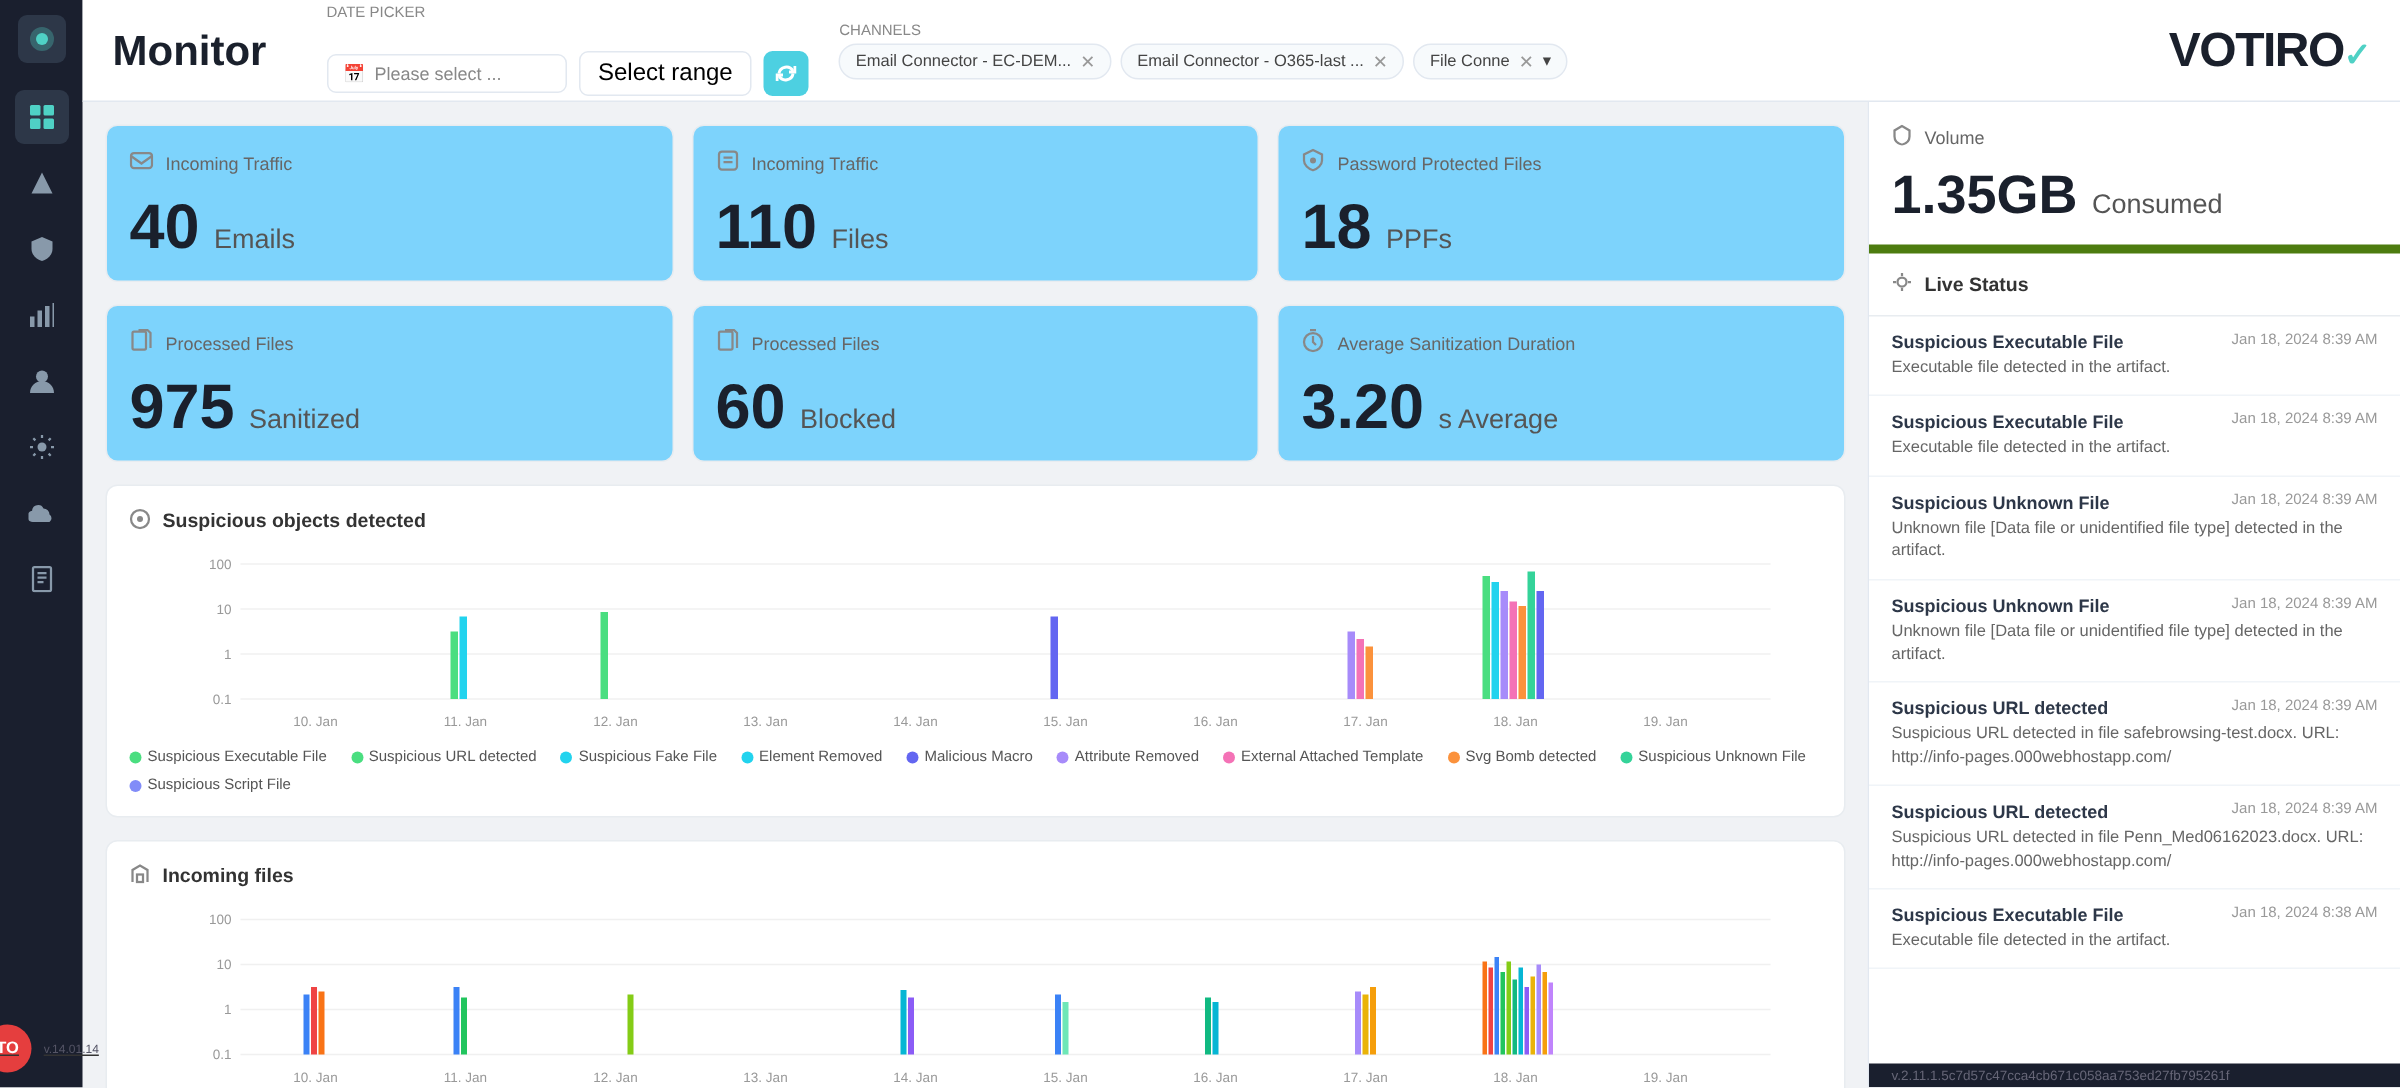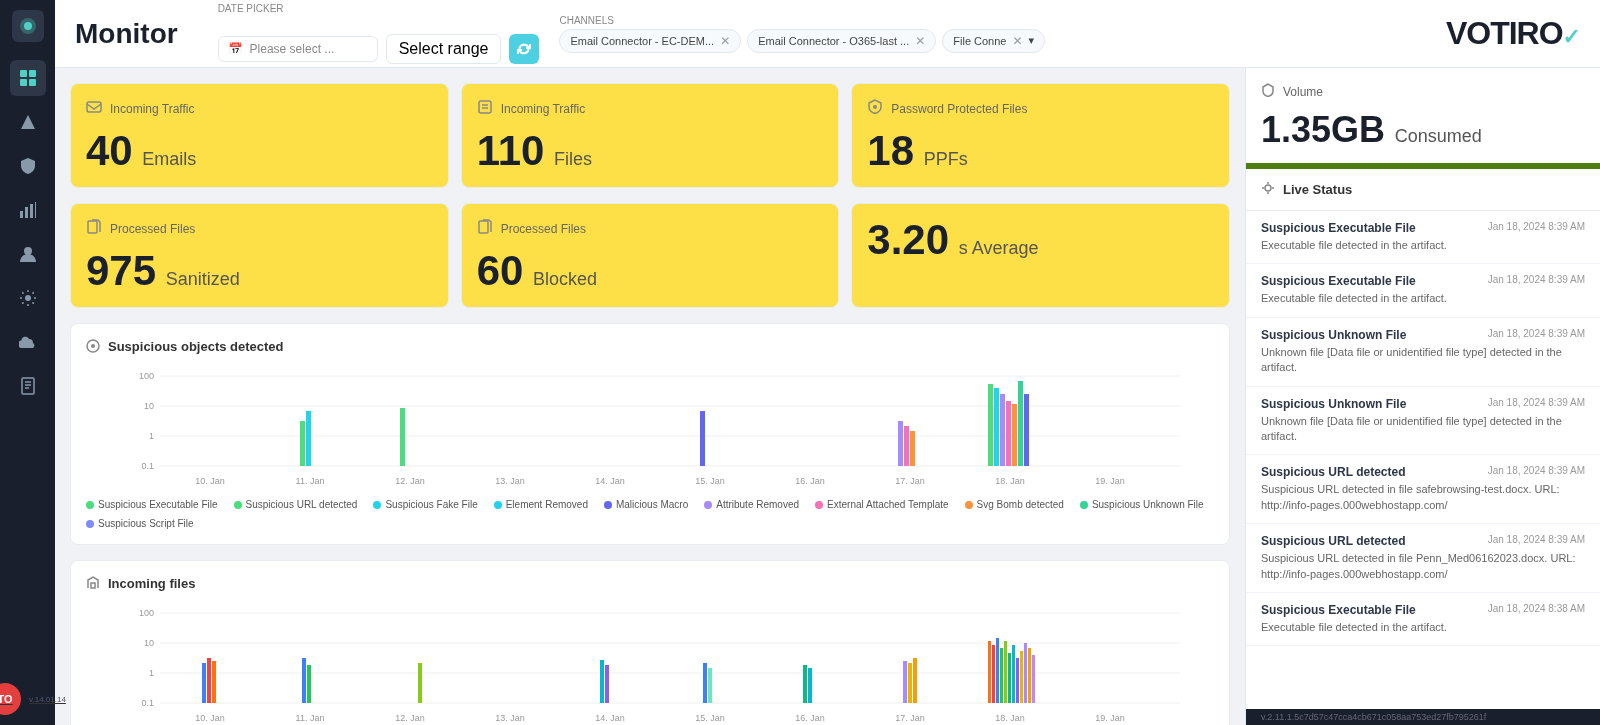--- a/index.html
+++ b/index.html
@@ -39,21 +39,21 @@
     .votiro-logo { font-size: 32px; font-weight: 900; color: #1a202c; letter-spacing: -1px; font-family: Arial, sans-serif; }
 
     
     .dashboard { display: flex; flex: 1; overflow: hidden; }
 
     
     .metrics-charts { flex: 1; padding: 15px; overflow-y: auto; display: flex; flex-direction: column; gap: 15px; }
 
     
     .stats-row { display: grid; grid-template-columns: 1fr 1fr 1fr; gap: 12px; }
-    .stat-card { background: #fde047; border-radius: 8px; padding: 15px; border: 1px solid #e8ecf0; }
+    .stat-card { background: #7dd3fc; border-radius: 8px; padding: 15px; border: 1px solid #e8ecf0; }
     .stat-header { display: flex; align-items: center; gap: 8px; margin-bottom: 12px; }
     .stat-title { font-size: 12px; color: #666; font-weight: 500; }
     .stat-value { font-size: 42px; font-weight: 700; color: #1a202c; line-height: 1; }
     .stat-unit { font-size: 18px; font-weight: 400; color: #555; margin-left: 6px; }
 
     
     .chart-card { background: #fff; border-radius: 8px; padding: 15px; border: 1px solid #e8ecf0; }
     .chart-header { display: flex; align-items: flex-start; gap: 8px; margin-bottom: 10px; }
     .chart-title { font-size: 13px; font-weight: 600; color: #333; }
     .chart-area { position: relative; }
@@ -277,20 +277,30 @@
                   </svg>
               </span>
               <span class="stat-title">Processed Files</span>
             </div>
             <div>
               <span class="stat-value">60</span>
               <span class="stat-unit">Blocked</span>
             </div>
           </div>
           <div class="stat-card">
+            <div class="stat-header">
+              <span>
+                <svg width="16" height="16" viewBox="0 0 16 16" fill="none" stroke="#888" stroke-width="1.5">
+                    <circle cx="8" cy="9" r="6"></circle>
+                    <path d="M8 5v4l2 2"></path>
+                    <path d="M6 1h4"></path>
+                  </svg>
+              </span>
+              <span class="stat-title">Average Sanitization Duration</span>
+            </div>
             <div>
               <span class="stat-value">3.20</span>
               <span class="stat-unit">s Average</span>
             </div>
           </div>
         </div>
 
         <div class="chart-card">
           <div class="chart-header">
             <span style="color:#888;">

